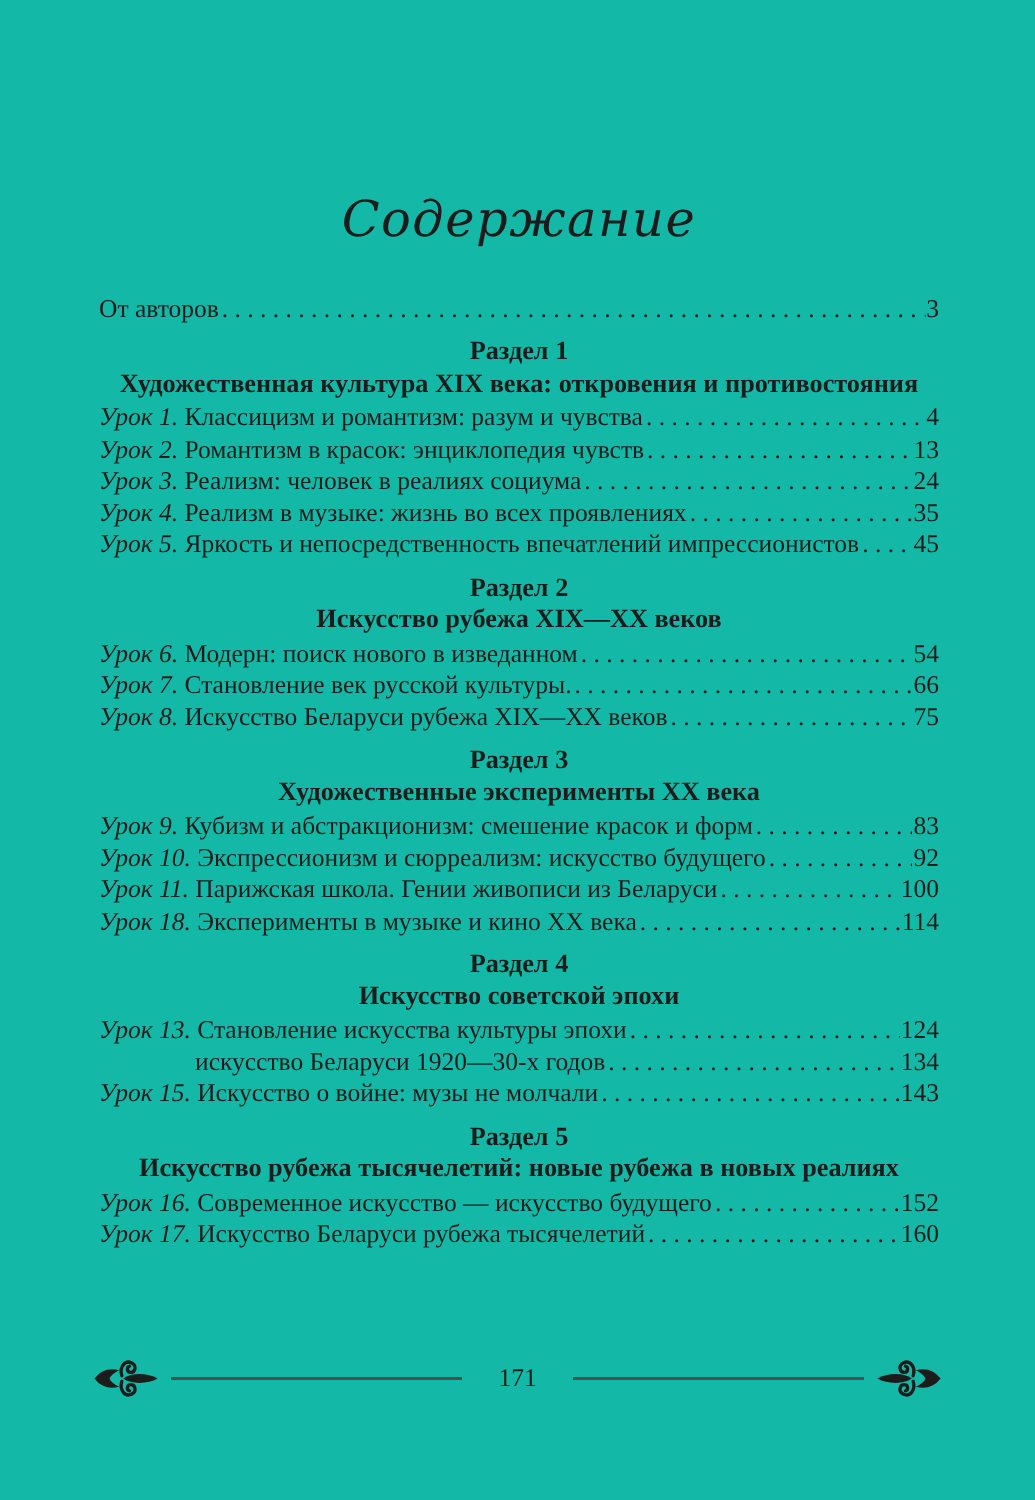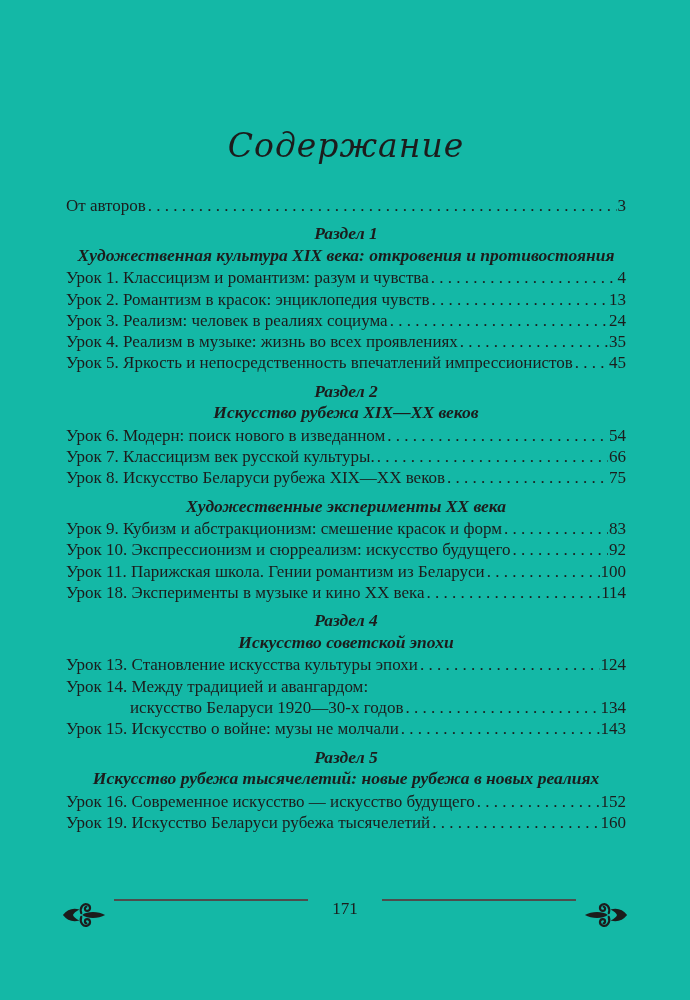--- a/index.html
+++ b/index.html
@@ -24,21 +24,21 @@
     letter-spacing:1px;
   }
 
   .toc-row {
     display:flex;
     align-items:flex-end;
     font-size:17px;
     line-height:21.3px;
     white-space:nowrap;
   }
-  .lesson-label { }
+  .lesson-label { font-style:italic; }
   .lesson-label::after { content:" "; white-space:pre; }
   .entry-title { white-space:nowrap; }
   .dots {
     flex:1 1 auto;
     overflow:hidden;
     white-space:nowrap;
     min-width:6px;
     padding-left:2px;
   }
   .dots::after {
@@ -46,29 +46,29 @@
   }
   .pageno { white-space:nowrap; padding-left:1px; }
 
   .section { margin-top:7px; }
   .section-head {
     text-align:center;
     font-weight:bold;
     font-size:17.5px;
     line-height:21.5px;
     margin-bottom:1px;
-    font-style:italic;
   }
   .continuation { padding-left:64px; }
 
   .footer {
     position:absolute;
     left:62px; right:62px; top:899px;
     height:40px;
     display:flex;
+    align-items:center;
   }
   .rule { flex:1 1 auto; height:2px; background:#4d4d4d; }
   .folio { font-size:17px; padding:0 24px; color:#1c1c1c; }
   .ornament { flex:0 0 auto; }
   .ornament.left { margin-right:8px; }
   .ornament.right { margin-left:8px; transform:scaleX(-1); }
 </style>
 </head>
 <body>
 
@@ -135,56 +135,57 @@
     <div>
   <div class="toc-row">
     <span class="lesson-label">Урок 6.</span>
     <span class="entry-title">Модерн: поиск нового в изведанном</span>
     <span class="dots"></span>
     <span class="pageno">54</span>
   </div>
 
   <div class="toc-row">
     <span class="lesson-label">Урок 7.</span>
-    <span class="entry-title">Классицизм век русской культуры.</span>
+    <span class="entry-title">Становление век русской культуры.</span>
     <span class="dots"></span>
     <span class="pageno">66</span>
   </div>
 
   <div class="toc-row">
     <span class="lesson-label">Урок 8.</span>
     <span class="entry-title">Искусство Беларуси рубежа XIX—XX веков</span>
     <span class="dots"></span>
     <span class="pageno">75</span>
   </div>
 </div>
   </section>
 
   <section class="section">
     <div class="section-head">
+      <div>Раздел 3</div>
       <div>Художественные эксперименты XX века</div>
     </div>
     <div>
   <div class="toc-row">
     <span class="lesson-label">Урок 9.</span>
     <span class="entry-title">Кубизм и абстракционизм: смешение красок и форм</span>
     <span class="dots"></span>
     <span class="pageno">83</span>
   </div>
 
   <div class="toc-row">
     <span class="lesson-label">Урок 10.</span>
     <span class="entry-title">Экспрессионизм и сюрреализм: искусство будущего</span>
     <span class="dots"></span>
     <span class="pageno">92</span>
   </div>
 
   <div class="toc-row">
     <span class="lesson-label">Урок 11.</span>
-    <span class="entry-title">Парижская школа. Гении романтизм из Беларуси</span>
+    <span class="entry-title">Парижская школа. Гении живописи из Беларуси</span>
     <span class="dots"></span>
     <span class="pageno">100</span>
   </div>
 
   <div class="toc-row">
     <span class="lesson-label">Урок 18.</span>
     <span class="entry-title">Эксперименты в музыке и кино XX века</span>
     <span class="dots"></span>
     <span class="pageno">114</span>
   </div>
@@ -197,25 +198,20 @@
       <div>Искусство советской эпохи</div>
     </div>
     <div>
   <div class="toc-row">
     <span class="lesson-label">Урок 13.</span>
     <span class="entry-title">Становление искусства культуры эпохи</span>
     <span class="dots"></span>
     <span class="pageno">124</span>
   </div>
 
-  <div class="toc-row">
-    <span class="lesson-label">Урок 14.</span>
-    <span class="entry-title">Между традицией и авангардом:</span>
-
-  </div>
 
   <div class="toc-row continuation">
 
     <span class="entry-title">искусство Беларуси 1920—30-х годов</span>
     <span class="dots"></span>
     <span class="pageno">134</span>
   </div>
 
   <div class="toc-row">
     <span class="lesson-label">Урок 15.</span>
@@ -233,21 +229,21 @@
     </div>
     <div>
   <div class="toc-row">
     <span class="lesson-label">Урок 16.</span>
     <span class="entry-title">Современное искусство — искусство будущего</span>
     <span class="dots"></span>
     <span class="pageno">152</span>
   </div>
 
   <div class="toc-row">
-    <span class="lesson-label">Урок 19.</span>
+    <span class="lesson-label">Урок 17.</span>
     <span class="entry-title">Искусство Беларуси рубежа тысячелетий</span>
     <span class="dots"></span>
     <span class="pageno">160</span>
   </div>
 </div>
   </section>
 </div>
   </div>
 
   <div class="footer">

